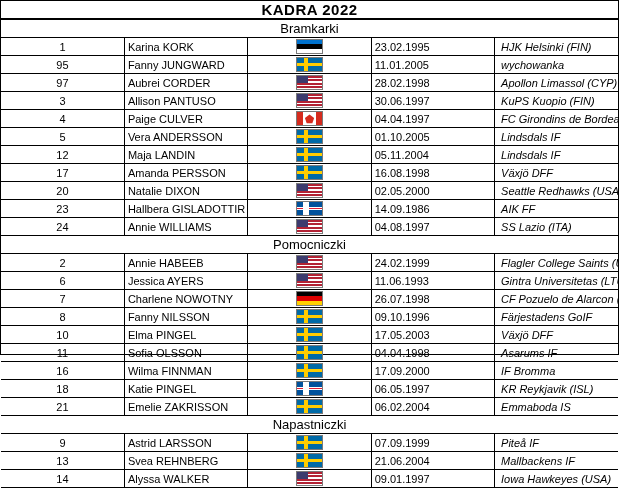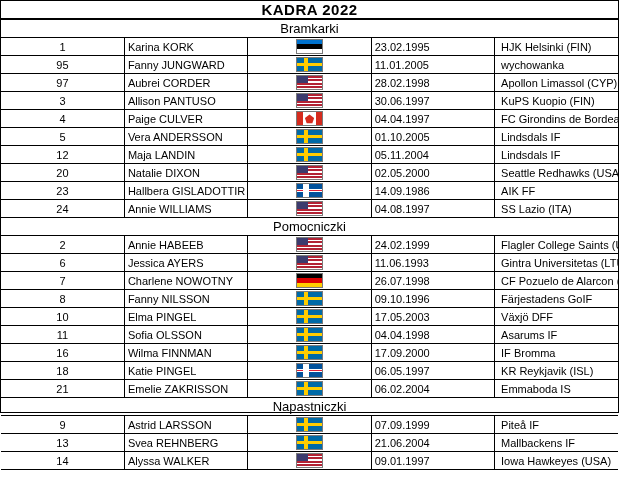--- a/index.html
+++ b/index.html
@@ -10,21 +10,21 @@
   body {
     width: 621px;
     height: 495px;
     font-family: "Liberation Sans", sans-serif;
     font-size: 11px;
     color: #000000;
     overflow: hidden;
   }
   .sheet {
     width: 619px;
-    height: 413px;
+    height: 355px;
     border: 1px solid #000000;
     box-sizing: border-box;
     display: flex;
     flex-direction: column;
   }
   .title-row {
     height: 26px;
     border-bottom: 1px solid #000000;
     display: flex;
     align-items: center;
@@ -72,20 +72,21 @@
   }
   .c-date {
     width: 90px;
     margin-top: 24px;
   }
   .c-club {
     width: 238px;
     text-align: left;
     padding-left: 6px;
     border-right: none;
+    font-style: italic;
   }
   .flagbox {
     width: 27px;
     height: 15px;
     display: inline-block;
     vertical-align: middle;
     border: 1px solid #7a7a7a;
     box-sizing: border-box;
     position: relative;
     overflow: hidden;
@@ -237,20 +238,27 @@
           <td class="c-club">Lindsdals IF</td>
         </tr>
         <tr>
           <td class="c-num">12</td>
           <td class="c-name">Maja LANDIN</td>
           <td class="c-flag"><span class="flagbox flag-swe"></span></td>
           <td class="c-date">05.11.2004</td>
           <td class="c-club">Lindsdals IF</td>
         </tr>
         <tr>
+          <td class="c-num">17</td>
+          <td class="c-name">Amanda PERSSON</td>
+          <td class="c-flag"><span class="flagbox flag-swe"></span></td>
+          <td class="c-date">16.08.1998</td>
+          <td class="c-club">Växjö DFF</td>
+        </tr>
+        <tr>
           <td class="c-num">20</td>
           <td class="c-name">Natalie DIXON</td>
           <td class="c-flag"><span class="flagbox flag-usa"></span></td>
           <td class="c-date">02.05.2000</td>
           <td class="c-club">Seattle Redhawks (USA)</td>
         </tr>
         <tr>
           <td class="c-num">23</td>
           <td class="c-name">Hallbera GISLADOTTIR</td>
           <td class="c-flag"><span class="flagbox flag-isl"><span class="isl-cross-h"></span><span class="isl-cross-v"></span></span></td>

